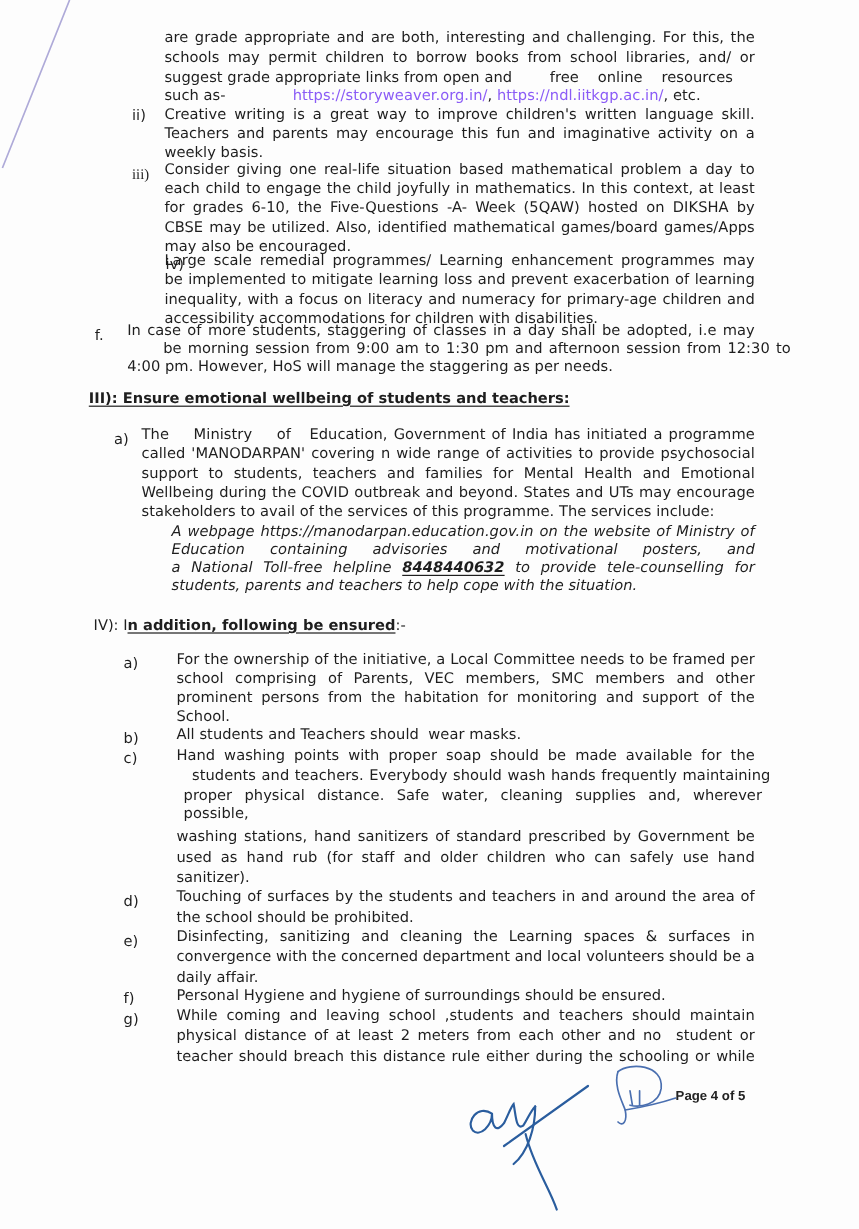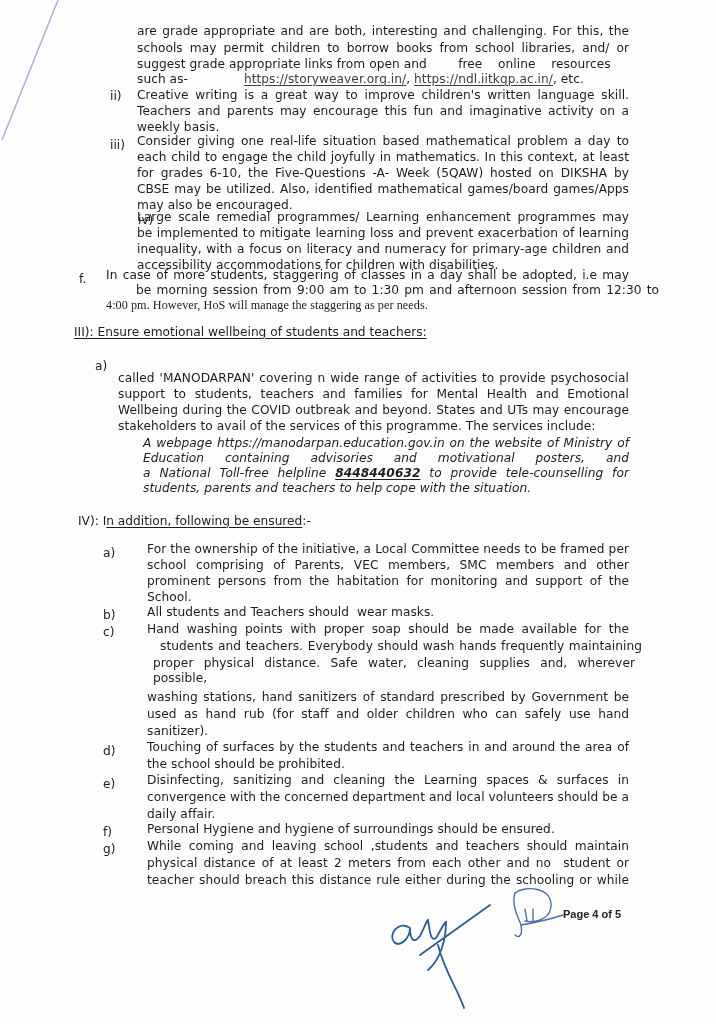--- a/index.html
+++ b/index.html
@@ -7,22 +7,22 @@
     width: 716px; height: 1024px; background: #fdfdfd; position: relative; overflow: hidden;
     font-family: "DejaVu Sans", sans-serif; color: #1e1e1e;
   }
   .page { position: absolute; inset: 0; }
   .line {
     position: absolute; white-space: nowrap; font-size: 12.2px; line-height: 15px;
     letter-spacing: 0.05px;
   }
   .just { text-align: justify; text-align-last: justify; white-space: normal; }
   .lbl { position: absolute; font-size: 12.2px; line-height: 15px; }
-  .u { text-decoration: underline; text-underline-offset: 2px; }
-  .link { color: #404040; text-decoration: underline; text-underline-offset: 2px; }
+  .u { text-decoration: underline; text-underline-offset: 2px; font-weight: bold; }
+  .link { color: #8b5cf6; text-underline-offset: 2px; }
   .it { font-style: italic; }
   .bold-u { font-weight: bold; text-decoration: underline; text-underline-offset: 2px; }
   .heading { position: absolute; font-size: 12.2px; line-height: 15px; white-space: nowrap; }
   .fold { position: absolute; left: 0; top: 0; }
   .sig { position: absolute; }
   .pageno { position: absolute; left: 563px; top: 908px; font-family: "Liberation Sans", sans-serif; font-size: 11px; font-weight: bold; color: #222; }
 </style>
 </head>
 <body>
 
@@ -39,41 +39,42 @@
     <span>such as-</span>
     <span style="display:inline-block;width:48px;"></span>
     <a class="link">https://storyweaver.org.in/</a><span>, </span><a class="link">https://ndl.iitkgp.ac.in/</a><span>, etc.</span>
   </div>
 
   <div class="lbl" style="left:110px;top:89px;">ii)</div>
   <div class="line just" style="left:137px;top:88px;width:492px;">Creative writing is a great way to improve children's written language skill.</div>
   <div class="line just" style="left:137px;top:104px;width:492px;">Teachers and parents may encourage this fun and imaginative activity on a</div>
   <div class="line" style="left:137px;top:120px;">weekly basis.</div>
 
-  <div class="lbl" style="left:110px;top:138px;">iii)</div>
+  <div class="lbl" style="left:110px;top:138px;font-family:Liberation Serif, serif;">iii)</div>
   <div class="line just" style="left:137px;top:134px;width:492px;">Consider giving one real-life situation based mathematical problem a day to</div>
   <div class="line just" style="left:137px;top:150px;width:492px;">each child to engage the child joyfully in mathematics. In this context, at least</div>
   <div class="line just" style="left:137px;top:166px;width:492px;">for grades 6-10, the Five-Questions -A- Week (5QAW) hosted on DIKSHA by</div>
   <div class="line just" style="left:137px;top:182px;width:492px;">CBSE may be utilized. Also, identified mathematical games/board games/Apps</div>
   <div class="line" style="left:137px;top:198px;">may also be encouraged.</div>
 
   <div class="lbl" style="left:110px;top:213px;margin-left:28px;">iv)</div>
   <div class="line just" style="left:137px;top:210px;width:492px;">Large scale remedial programmes/ Learning enhancement programmes may</div>
   <div class="line just" style="left:137px;top:242px;width:492px;">inequality, with a focus on literacy and numeracy for primary-age children and</div>
   <div class="line just" style="left:137px;top:226px;width:492px;">be implemented to mitigate learning loss and prevent exacerbation of learning</div>
   <div class="line" style="left:137px;top:258px;">accessibility accommodations for children with disabilities.</div>
 
   <div class="lbl" style="left:79px;top:272px;">f.</div>
   <div class="line just" style="left:106px;top:268px;width:523px;">In case of more students, staggering of classes in a day shall be adopted, i.e may</div>
   <div class="line just" style="left:106px;top:283px;width:523px;margin-left:30px;">be morning session from 9:00 am to 1:30 pm and afternoon session  from 12:30 to</div>
-  <div class="line" style="left:106px;top:298px;font-family:Liberation Serif, serif;">4:00 pm. However, HoS will manage the staggering as per needs.</div>
+  <div class="line" style="left:106px;top:298px;">4:00 pm. However, HoS will manage the staggering as per needs.</div>
 
   <div class="heading u" style="left:74px;top:325px;">III): Ensure emotional wellbeing of students and teachers:</div>
 
   <div class="lbl" style="left:95px;top:359px;">a)</div>
+  <div class="line just" style="left:118px;top:355px;width:511px;white-space:pre;">The    Ministry    of   Education, Government of India has initiated a programme</div>
   <div class="line just" style="left:118px;top:371px;width:511px;">called 'MANODARPAN' covering n wide range of activities to provide psychosocial</div>
   <div class="line just" style="left:118px;top:387px;width:511px;">support to students, teachers and families for Mental Health and Emotional</div>
   <div class="line just" style="left:118px;top:403px;width:511px;">Wellbeing during the COVID outbreak and beyond. States and UTs may encourage</div>
   <div class="line" style="left:118px;top:419px;">stakeholders to avail of the services of this programme.  The services include:</div>
 
   <div class="line it just" style="left:143px;top:436px;width:486px;">A webpage https://manodarpan.education.gov.in on the website of Ministry of</div>
   <div class="line it just" style="left:143px;top:451px;width:486px;">Education    containing    advisories    and    motivational    posters,    and</div>
   <div class="line it just" style="left:143px;top:466px;width:486px;font-style:italic;"><span>a National Toll-free helpline </span><span class="bold-u">8448440632</span><span> to provide tele-counselling for</span></div>
   <div class="line it" style="left:143px;top:481px;">students, parents and teachers to help cope with the situation.</div>
 

